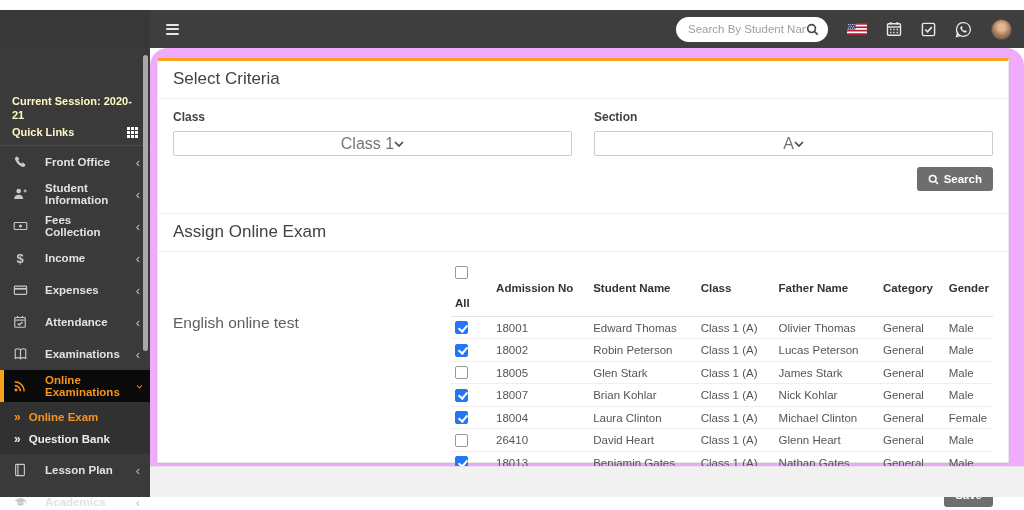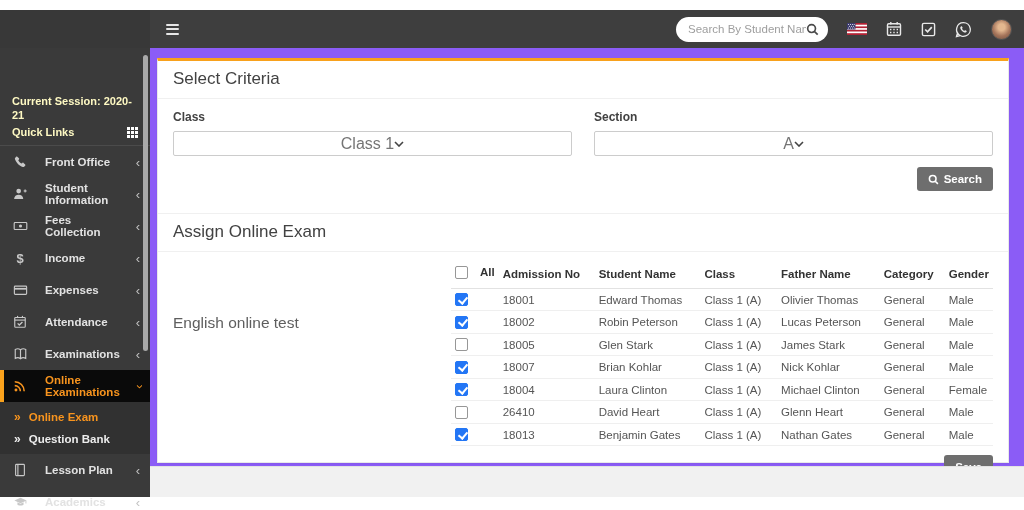--- a/index.html
+++ b/index.html
@@ -36,36 +36,36 @@
   .nav-item.active { background:#0a0a0a; border-left:4px solid #f8a11c; padding-left:8px; }
   .nav-item.active .icon, .nav-item.active .label, .nav-item.active .chev { color:#f8941e; }
   .submenu { background:#313131; padding:4px 0; }
   .sub-item { height:22px; display:flex; align-items:center; padding-left:14px; cursor:pointer; font-size:11.5px; font-weight:bold; color:#ededed; }
   .sub-item .arrow { margin-right:8px; font-size:12px; }
   .sub-item.active { color:#f8941e; }
   .dollar-glyph { font-size:13px; font-weight:bold; }
   .scroll-thumb { position:absolute; top:7px; right:2px; width:5px; height:296px; background:#a9a9a9; border-radius:3px; cursor:grab; }
 
   
-  .content { flex:1; position:relative; background:#8b5cf6; }
+  .content { flex:1; position:relative; background:#f0abfc;border-radius:18px; }
   .panel { margin:10px 15px 0 7px; height:405px; background:#fff; border:1px solid #e9e9e9; border-top:3px solid #f8a11c; box-shadow:0 1px 2px rgba(0,0,0,.05); }
   .panel-title { font-size:17px; color:#424242; padding:8px 15px 9px; border-bottom:1px solid #f0f0f0; }
   .section-title { border-top:1px solid #f0f0f0; }
   .criteria-grid { display:grid; grid-template-columns:1fr 1fr; gap:22px; padding:11px 15px 0; }
   .field-label { font-size:12px; font-weight:bold; color:#424242; margin-bottom:7px; }
   .select { height:25px; border:1px solid #cccccc; border-radius:2px; background:#fff; display:flex; align-items:center; justify-content:center; padding:0 9px; font-size:16px; color:#757575; cursor:pointer; }
   .select .sel-chev { color:#444; display:flex; }
   .search-row { display:flex; justify-content:flex-end; padding:11px 15px 22px; }
   .btn { background:#6e6e6e; color:#fff; font-size:11.5px; font-weight:bold; border:none; border-radius:3px; padding:6px 11px; display:inline-flex; align-items:center; gap:5px; cursor:pointer; font-family:"Liberation Sans", sans-serif;text-align:center; }
   .assign-body { display:flex; padding:11px 15px 0; }
   .exam-name { width:278px; font-size:15.5px; color:#5e5e5e; padding-top:3px;margin-top:48px; }
   table { flex:1; border-collapse:collapse; }
   th { text-align:left; font-size:11.5px; color:#333; padding:3px 4px 7px; border-bottom:1px solid #e2e2e2; white-space:nowrap; }
   td { font-size:11.5px; color:#555; padding:4px 4px; border-bottom:1px solid #efefef; white-space:nowrap; }
-  .all-head { display:inline-flex; gap:12px; }
+  .all-head { display:inline-flex; gap:18px;flex-direction:column; }
   .cb { position:relative; display:inline-block; width:13px; height:13px; border:1px solid #979797; border-radius:2px; background:#fff; cursor:pointer; vertical-align:middle; }
   .cb.checked { background:#2376f5; border-color:#2376f5; }
   .cb.checked::after { content:""; position:absolute; left:3.5px; top:0.5px; width:4px; height:7px; border:solid #fff; border-width:0 2px 2px 0; transform:rotate(40deg); }
   .save-row { display:flex; justify-content:flex-end; padding:9px 15px; }
   .footer-strip { position:absolute; left:0; right:0; bottom:0; height:31px; background:#f1f1f1; border-top:1px solid #e3e3e3; }
 </style>
 </head>
 <body>
 
 <div class="app">

